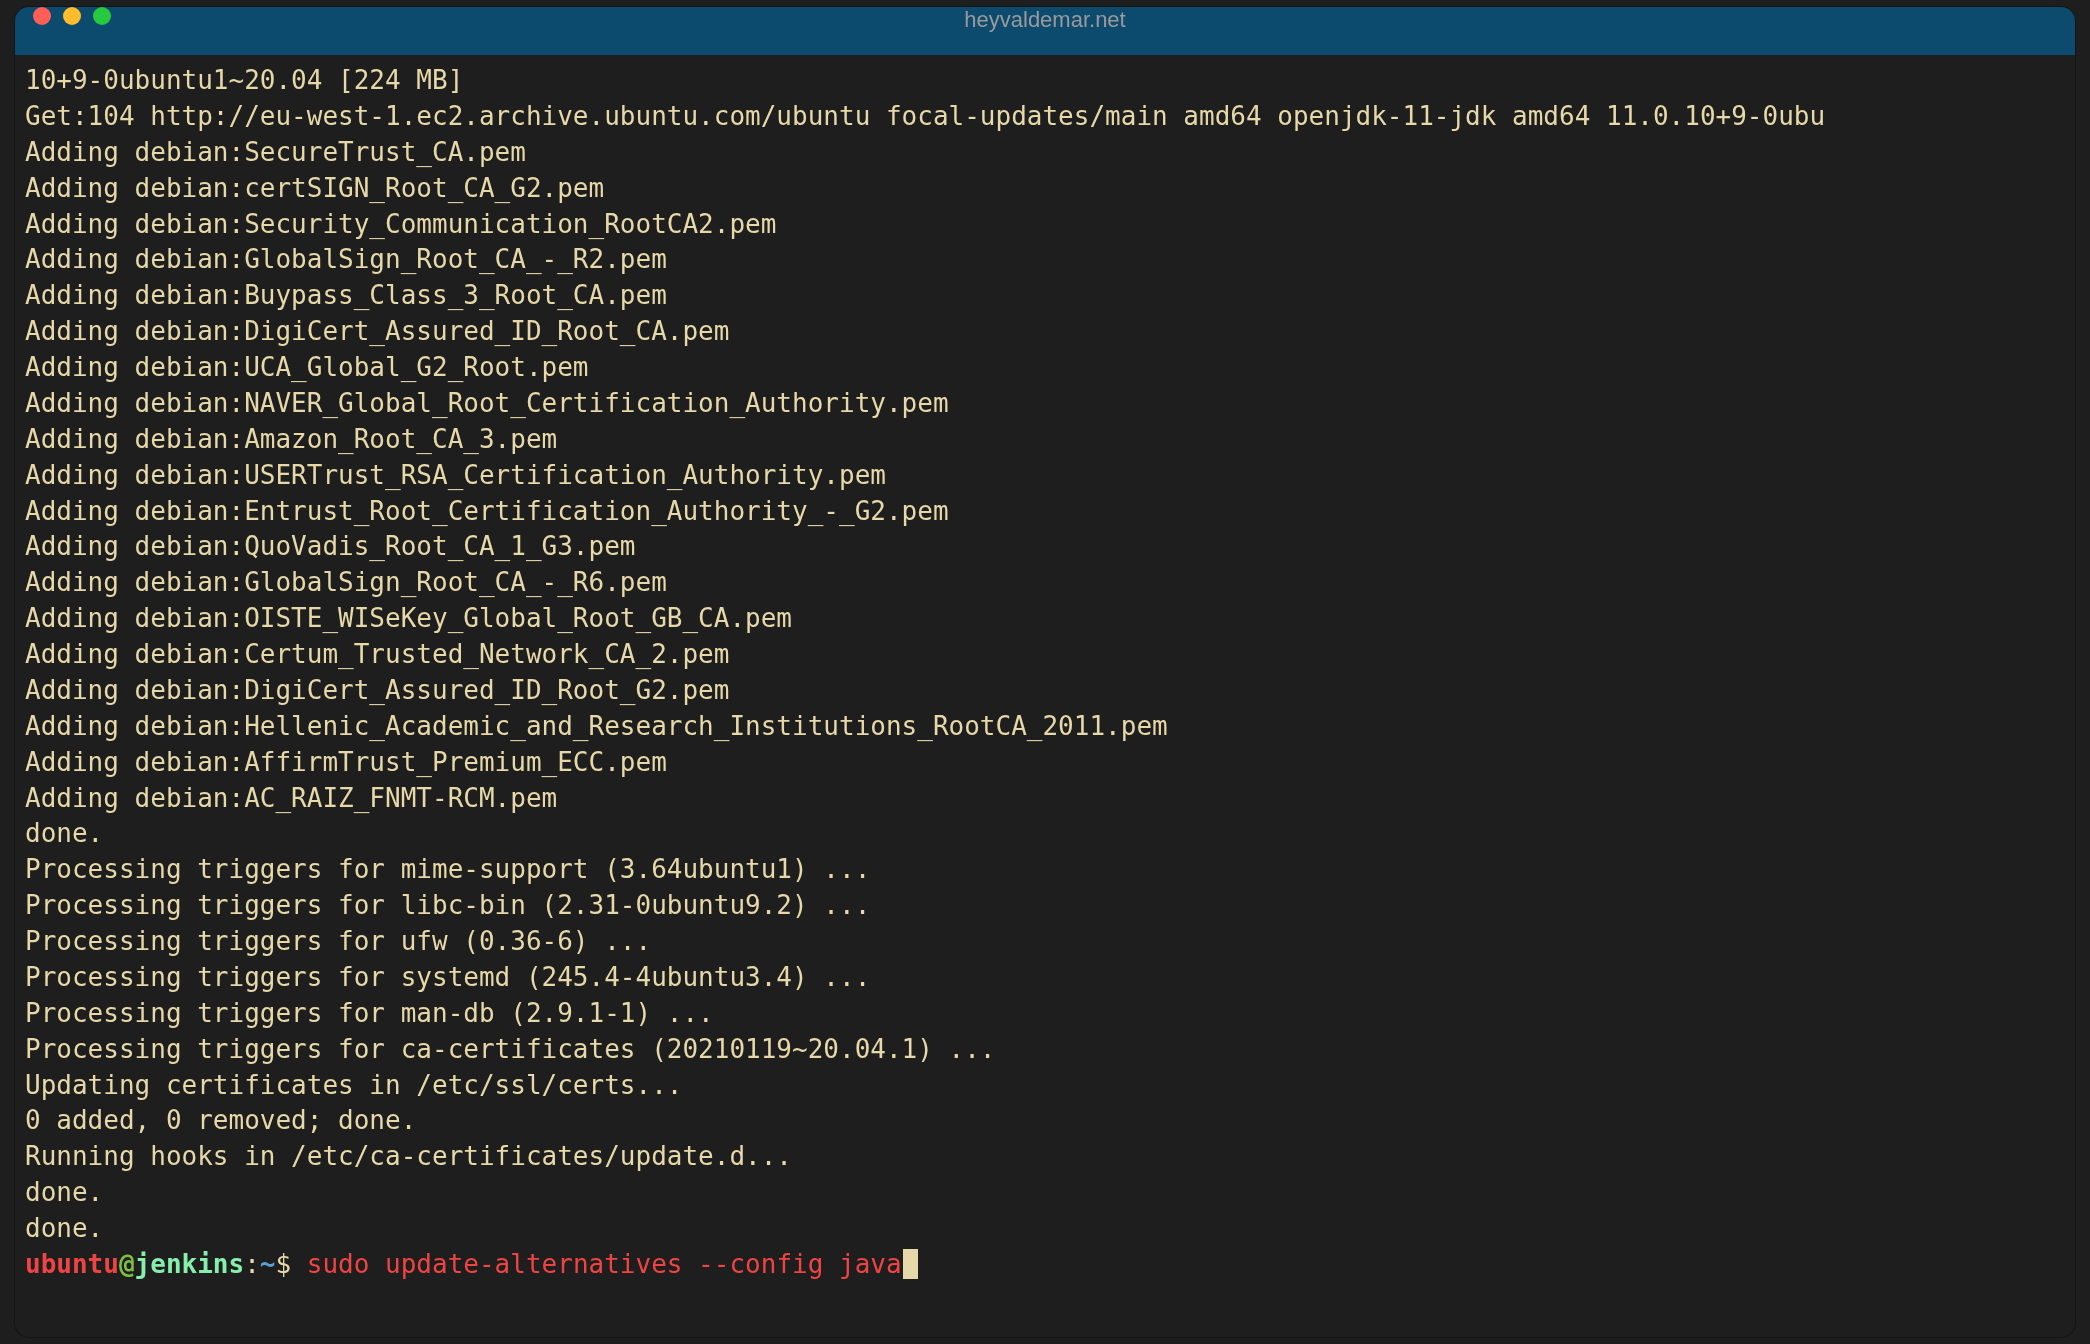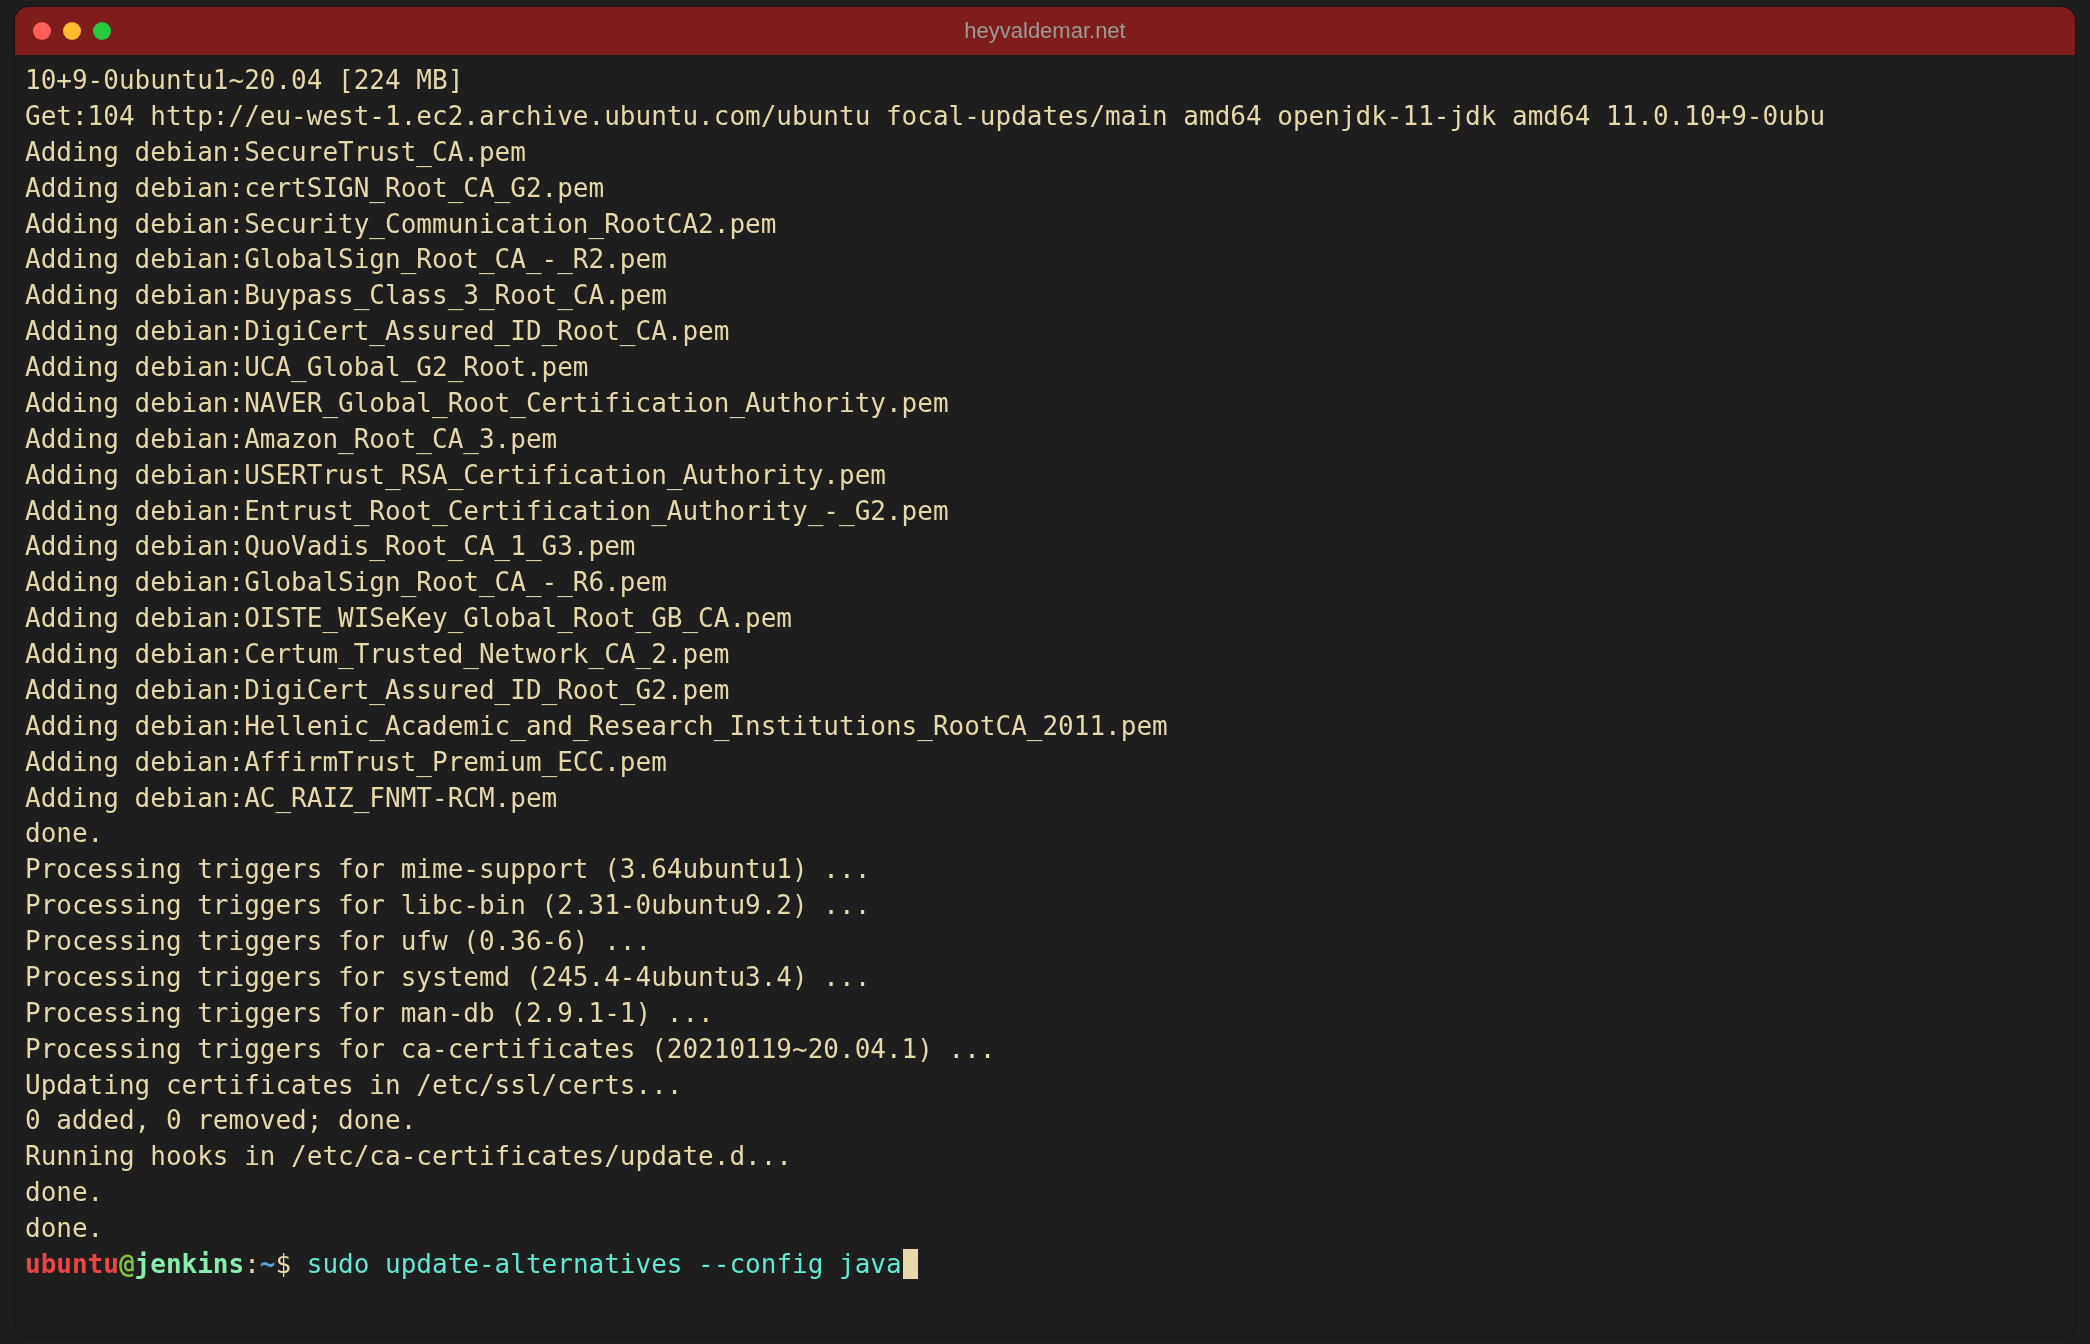--- a/index.html
+++ b/index.html
@@ -21,23 +21,23 @@
       height: 1330px;
       background: #1e1e1e;
       border-radius: 14px;
       overflow: hidden;
       display: flex;
       flex-direction: column;
       box-shadow: 0 0 0 1px rgba(0,0,0,0.3);
     }
     .titlebar {
       height: 48px;
-      background: #7f1d1d;
+      background: #0c4a6e;
       display: flex;
-      align-items: center;
+      align-items: flex-start;
       padding: 0 18px;
       position: relative;
     }
     .traffic-lights {
       display: flex;
       gap: 12px;
       align-items: center;
     }
     .traffic-light {
       width: 18px;
@@ -67,21 +67,21 @@
     }
     .line {
       display: block;
     }
     .prompt-user { color: #ef4444; font-weight: bold;}
     .prompt-at { color: #7fbf3f; font-weight: bold;}
     .prompt-host { color: #86efac; font-weight: bold;}
     .prompt-colon { color: #e6d8a8; }
     .prompt-path { color: #5a9fd4; font-weight: bold;}
     .prompt-dollar { color: #e6d8a8; }
-    .cmd-text { color: #5eead4; }
+    .cmd-text { color: #ef4444; }
     .cursor {
       display: inline-block;
       width: 15px;
       height: 30px;
       background: #e6d8a8;
       vertical-align: text-bottom;
       margin-left: 1px;
     }
   </style>
 </head>

